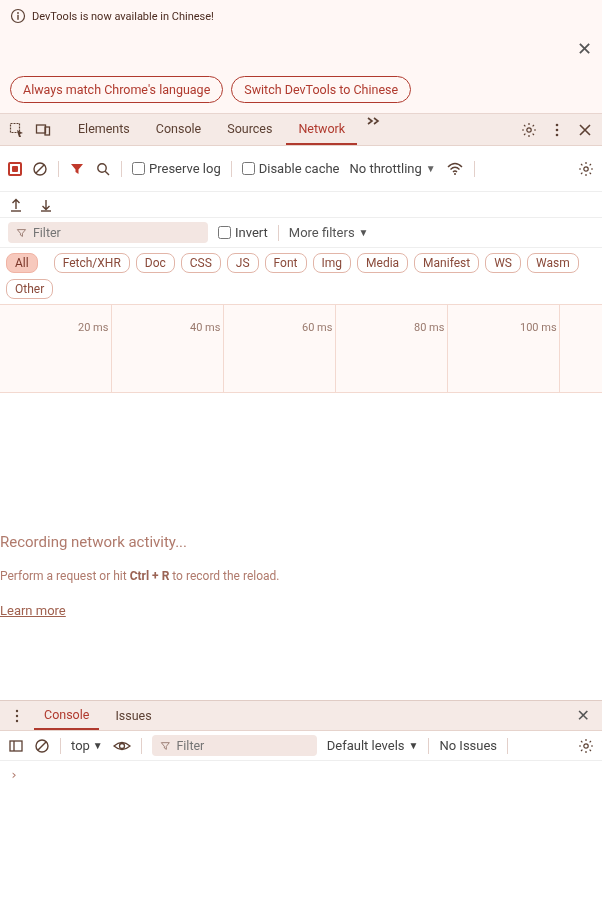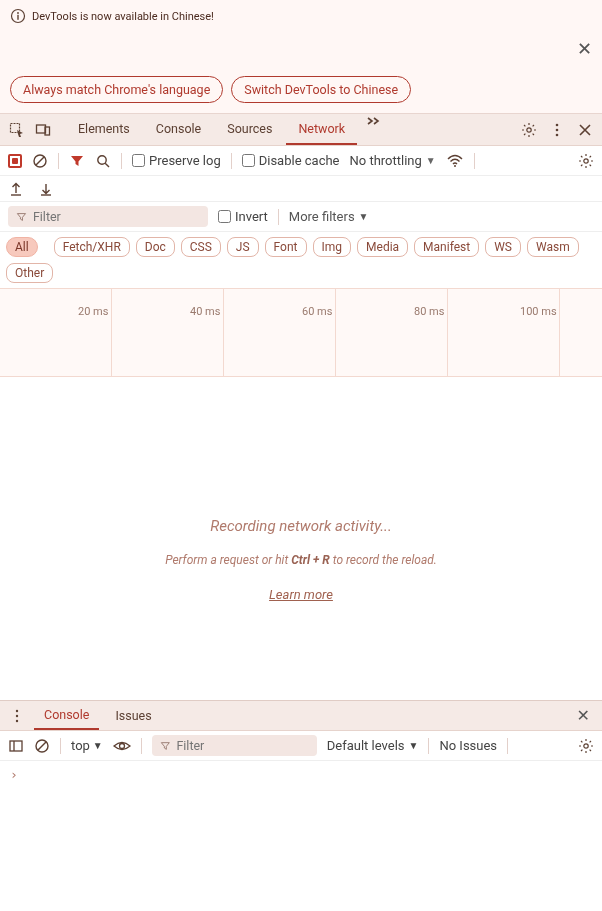--- a/index.html
+++ b/index.html
@@ -17,21 +17,21 @@
 .tabs-bar { display: flex; align-items: center; background: #f5eae6; height: 32px; border-bottom: 1px solid #e6d3cc; padding: 0 6px; gap: 4px; }
 .tool-icon { width: 22px; height: 22px; display: flex; align-items: center; justify-content: center; color: #5c4033; cursor: pointer; }
 .tool-icon svg { width: 16px; height: 16px; }
 .tabs { display: flex; gap: 2px; margin-left: 8px; }
 .tab { padding: 7px 12px; color: #5c4033; cursor: pointer; font-size: 12.5px; }
 .tab.active { color: #b03a2e; border-bottom: 2px solid #b03a2e; }
 .overflow { color: #5c4033; padding: 0 6px; cursor: pointer; }
 .right-icons { margin-left: auto; display: flex; gap: 6px; align-items: center; }
 
 
-.net-toolbar { display: flex; align-items: center; height: 30px; padding: 0 8px; gap: 10px; border-bottom: 1px solid #eee; }
+.net-toolbar { display: flex; align-items: center; height: 46px; padding: 0 8px; gap: 10px; border-bottom: 1px solid #eee; }
 .rec-btn { width: 14px; height: 14px; border: 2px solid #c0392b; border-radius: 2px; position: relative; cursor: pointer; }
 .rec-btn::after { content: ""; position: absolute; inset: 2px; background: #c0392b; border-radius: 1px; }
 .clear-btn, .funnel, .search-i { cursor: pointer; }
 .sep { width: 1px; height: 16px; background: #e3d0ca; }
 .funnel { color: #c0392b; }
 .chk { display: flex; align-items: center; gap: 4px; color: #444; cursor: pointer; }
 .chk input { width: 13px; height: 13px; }
 .throttle { color: #444; display: flex; align-items: center; gap: 4px; cursor: pointer; }
 .throttle .arrow { font-size: 10px; color: #666; }
 .wifi { color: #5c4033; cursor: pointer; }
@@ -42,29 +42,29 @@
 
 
 .filter-row { display: flex; align-items: center; height: 30px; padding: 0 8px; gap: 10px; border-bottom: 1px solid #eee; }
 .filter-box { display: flex; align-items: center; background: #f3e6e2; border-radius: 4px; padding: 3px 8px; width: 200px; gap: 6px; }
 .filter-box input { border: none; background: transparent; outline: none; font-size: 12.5px; width: 100%; color: #555; }
 .more-filters { color: #555; display: flex; align-items: center; gap: 4px; cursor: pointer; }
 
 
 .chips { display: flex; align-items: center; gap: 6px; padding: 5px 6px; border-bottom: 1px solid #f3d9d0; flex-wrap: wrap; }
 .chip { border: 1px solid #e2b5a8; color: #8a4a3a; border-radius: 8px; padding: 2px 8px; font-size: 12px; cursor: pointer; background: #fff; }
-.chip.active { background: #f7c9bd; border-color: #f0b3a4; color: #7a3528; border-radius: 10px; }
+.chip.active { background: #f7c9bd; border-color: #f0b3a4; color: #7a3528; }
 
 
 .timeline { position: relative; height: 88px; border-bottom: 1px solid #f3d9d0; background: #fff9f7; }
 .tl-col { position: absolute; top: 0; bottom: 0; border-right: 1px solid #f3d9d0; }
 .tl-label { position: absolute; top: 16px; font-size: 11px; color: #9a7a6e; }
 
 
-.empty { text-align: center; color: #b07a6c; padding-top: 140px; font-style: italic; }
+.empty { text-align: left; color: #b07a6c; padding-top: 140px; }
 .empty .line1 { font-size: 15px; margin-bottom: 18px; }
 .empty .line2 { font-size: 12px; color: #b07a6c; margin-bottom: 20px; }
 .empty .line2 b { color: #9a6354; }
 .empty a { color: #a0614f; text-decoration: underline; }
 
 
 .drawer { position: absolute; bottom: 0; left: 0; right: 0; border-top: 1px solid #e0ccc5; background: #fff; }
 .drawer-tabs { display: flex; align-items: center; background: #f5eae6; height: 30px; padding: 0 6px; gap: 6px; border-bottom: 1px solid #e6d3cc; }
 .drawer-tab { padding: 6px 10px; color: #5c4033; cursor: pointer; font-size: 12.5px; }
 .drawer-tab.active { color: #b03a2e; border-bottom: 2px solid #b03a2e; }

